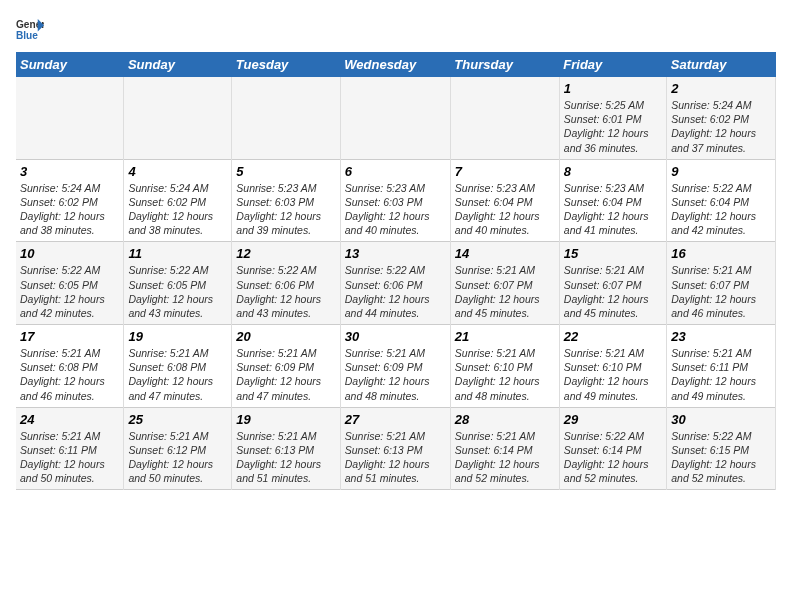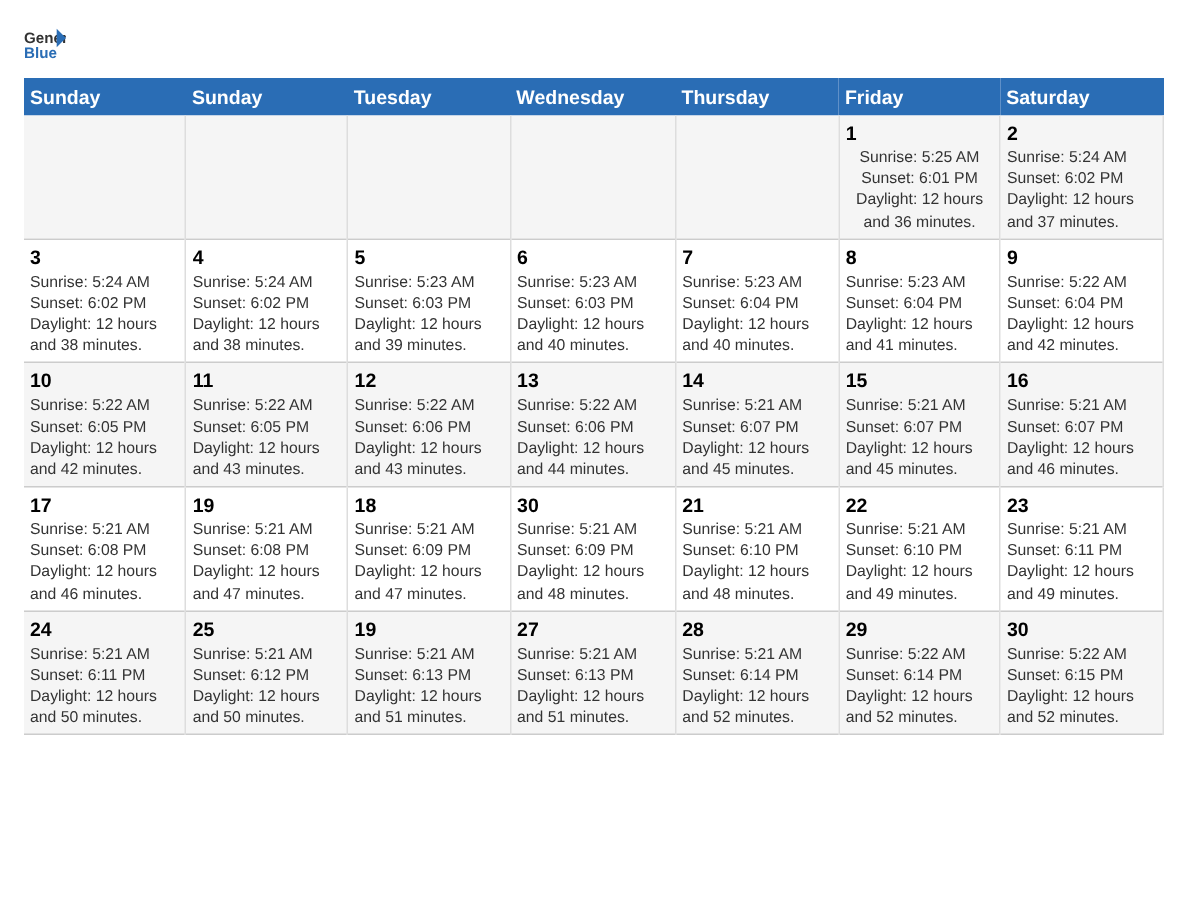--- a/index.html
+++ b/index.html
@@ -34,20 +34,21 @@
       color: #333;
     }
     .location-title {
       font-size: 16px;
       color: #555;
     }
     table {
       width: 100%;
       border-collapse: collapse;
       font-size: 11px;
+      font-style: italic;
     }
     thead th {
       background: #2a6db5;
       color: #fff;
       padding: 5px 4px;
       text-align: left;
       font-size: 13px;
       font-weight: bold;
     }
     tbody tr {
@@ -113,21 +114,21 @@
   </thead>
   <tbody id="calendar-body">
       <tr>
         <td class="empty-cell"></td>
         <td class="empty-cell"></td>
         <td class="empty-cell"></td>
         <td class="empty-cell"></td>
         <td class="empty-cell"></td>
         <td>
           <span class="day-num">1</span>
-          <div class="day-info" style="white-space: pre-line; text-align: center;">Sunrise: 5:25 AM
+          <div class="day-info" style="white-space: pre-line;">Sunrise: 5:25 AM
 Sunset: 6:01 PM
 Daylight: 12 hours
 and 36 minutes.</div>
         </td>
         <td>
           <span class="day-num">2</span>
           <div class="day-info" style="white-space: pre-line;">Sunrise: 5:24 AM
 Sunset: 6:02 PM
 Daylight: 12 hours
 and 37 minutes.</div>
@@ -244,21 +245,21 @@
 and 46 minutes.</div>
         </td>
         <td>
           <span class="day-num">19</span>
           <div class="day-info" style="white-space: pre-line;">Sunrise: 5:21 AM
 Sunset: 6:08 PM
 Daylight: 12 hours
 and 47 minutes.</div>
         </td>
         <td>
-          <span class="day-num">18</span>
+          <span class="day-num">20</span>
           <div class="day-info" style="white-space: pre-line;">Sunrise: 5:21 AM
 Sunset: 6:09 PM
 Daylight: 12 hours
 and 47 minutes.</div>
         </td>
         <td>
           <span class="day-num">30</span>
           <div class="day-info" style="white-space: pre-line;">Sunrise: 5:21 AM
 Sunset: 6:09 PM
 Daylight: 12 hours

